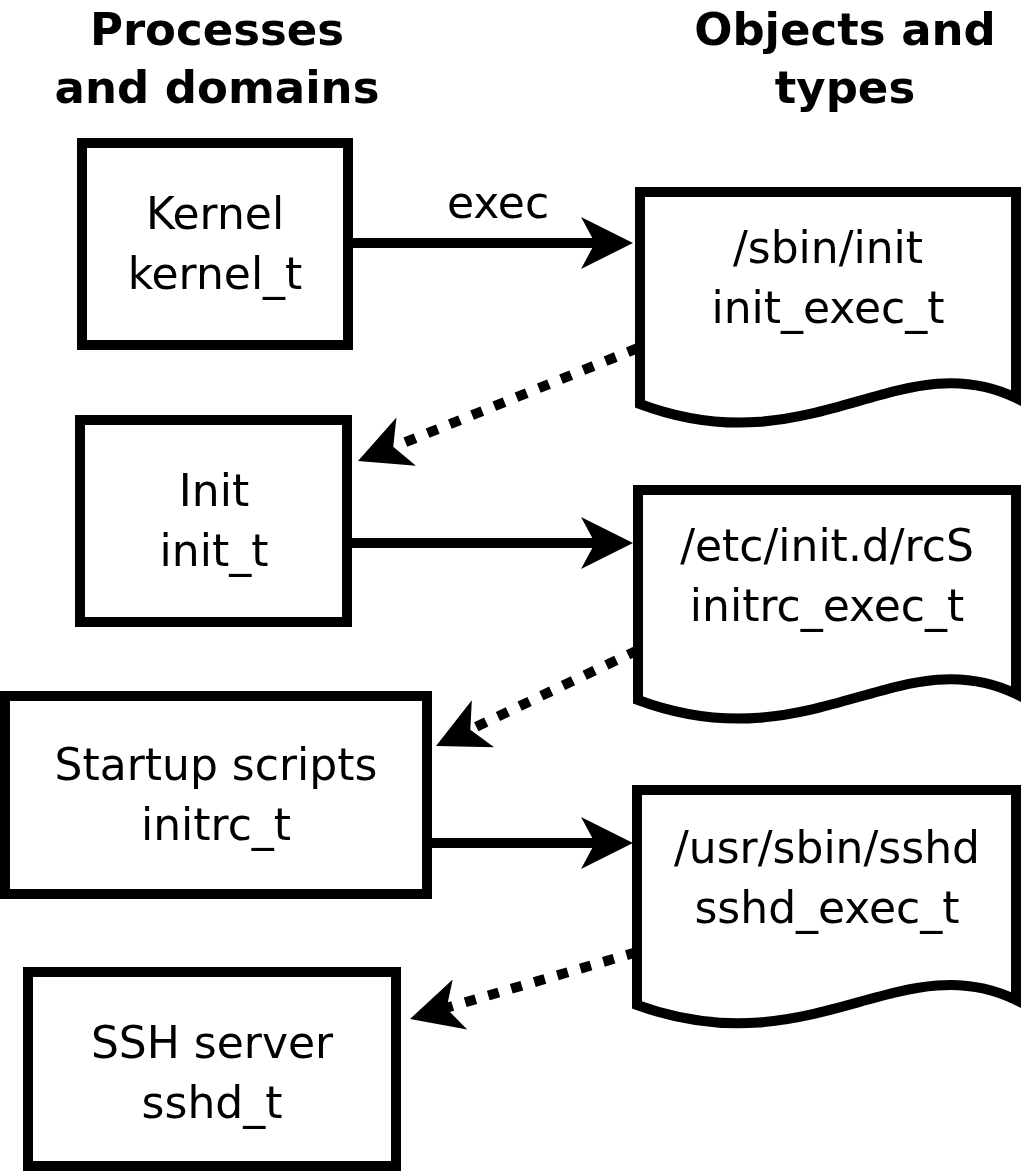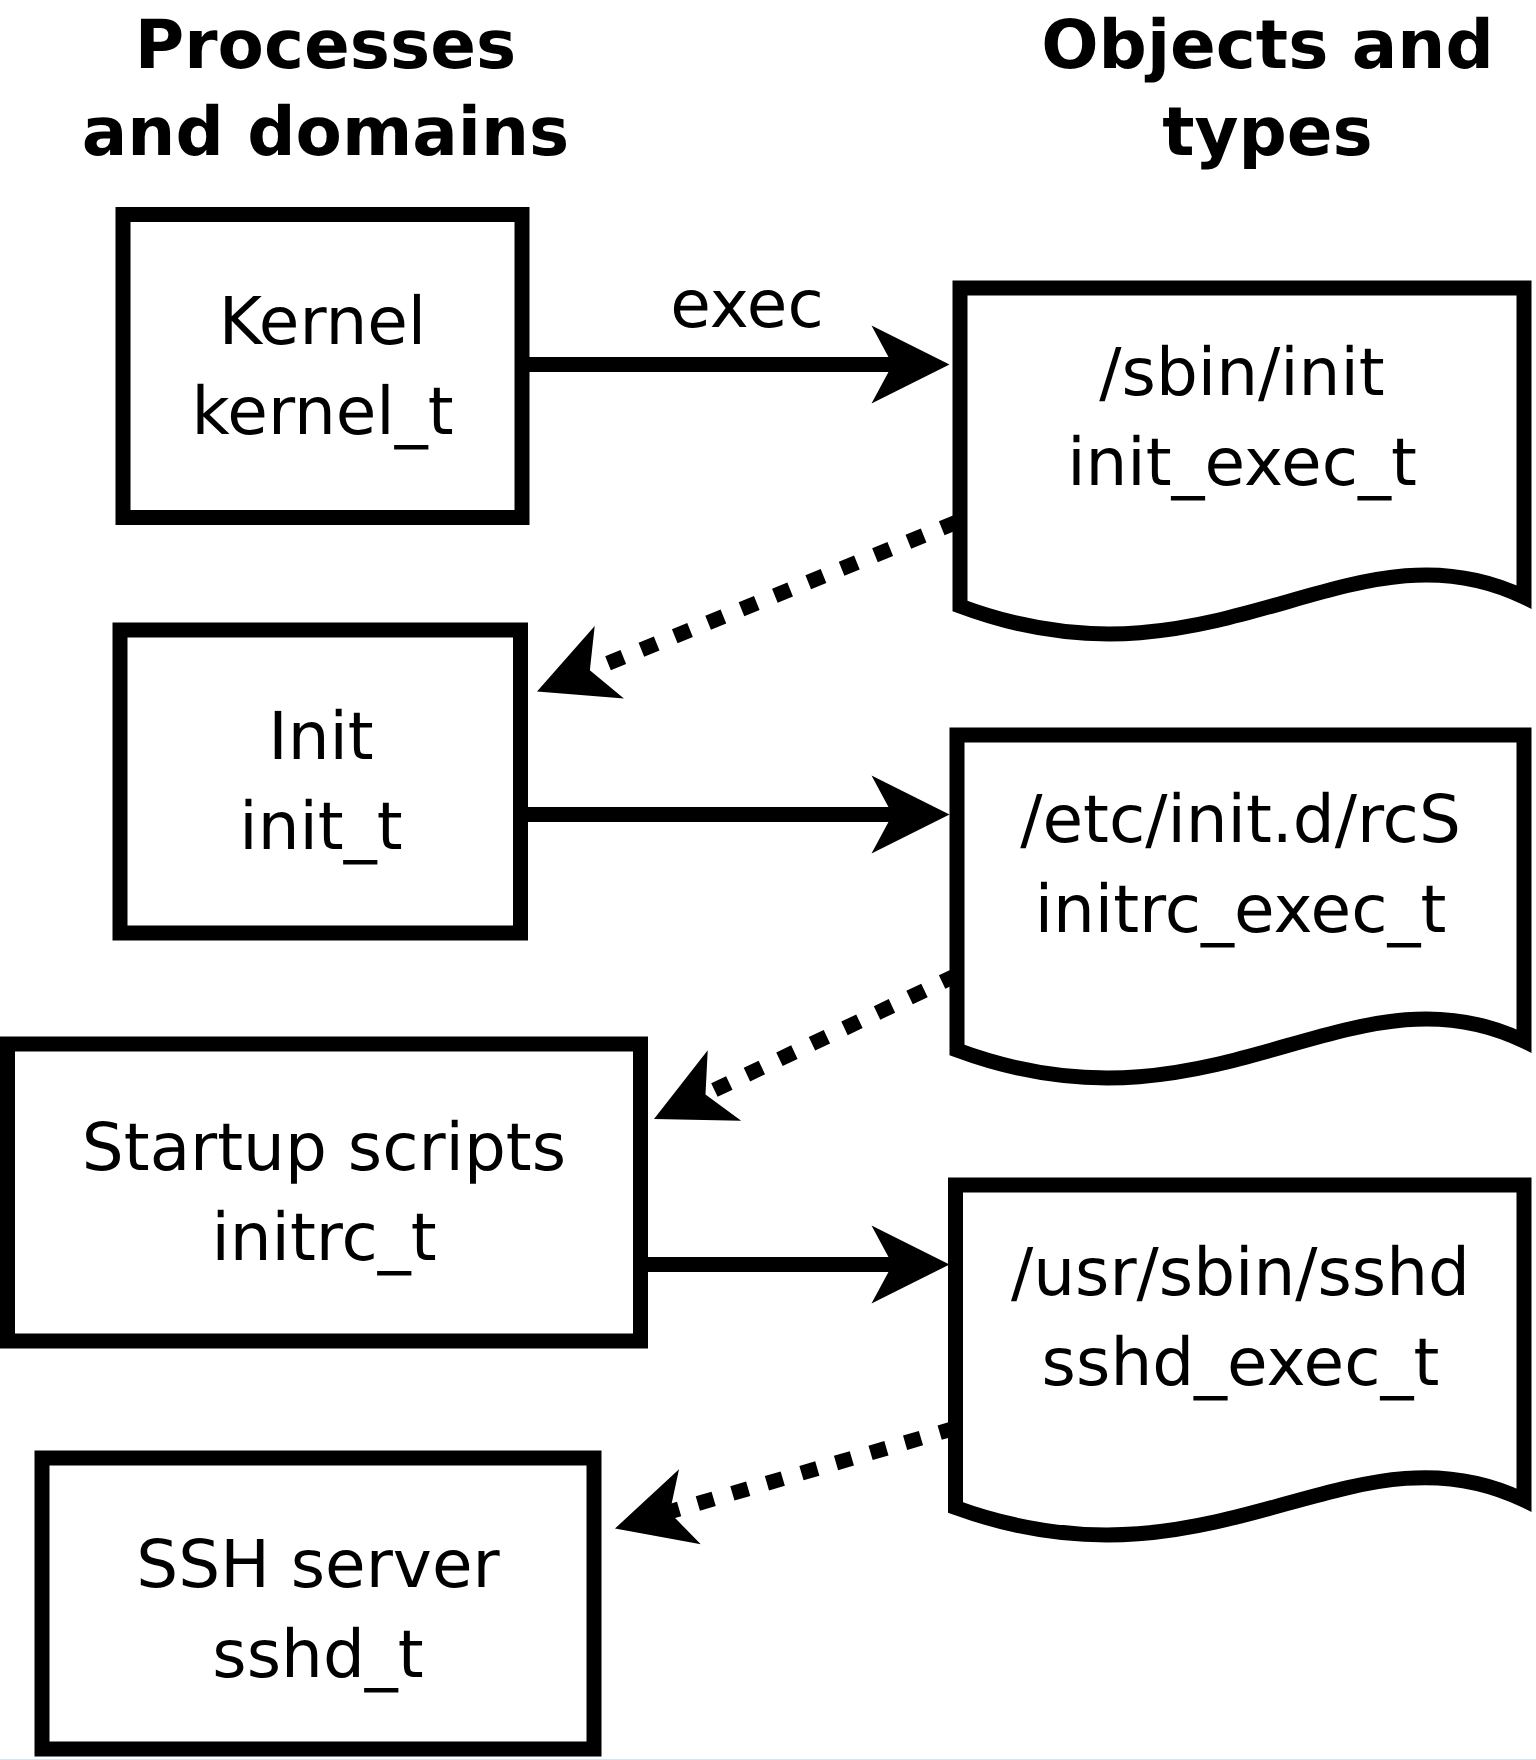--- a/index.html
+++ b/index.html
@@ -4,21 +4,21 @@
 <style>
   html, body {
     margin: 0;
     padding: 0;
     background: #ffffff;
   }
   .stage {
     position: relative;
     width: 1024px;
     height: 1173px;
-    background: #3b82f6;
+    background: #fdba74;
     overflow: hidden;
   }
   svg {
     display: block;
     font-family: "DejaVu Sans", "Liberation Sans", sans-serif;
   }
   .hdr {
     font-size: 45px;
     font-weight: bold;
     fill: #000000;

